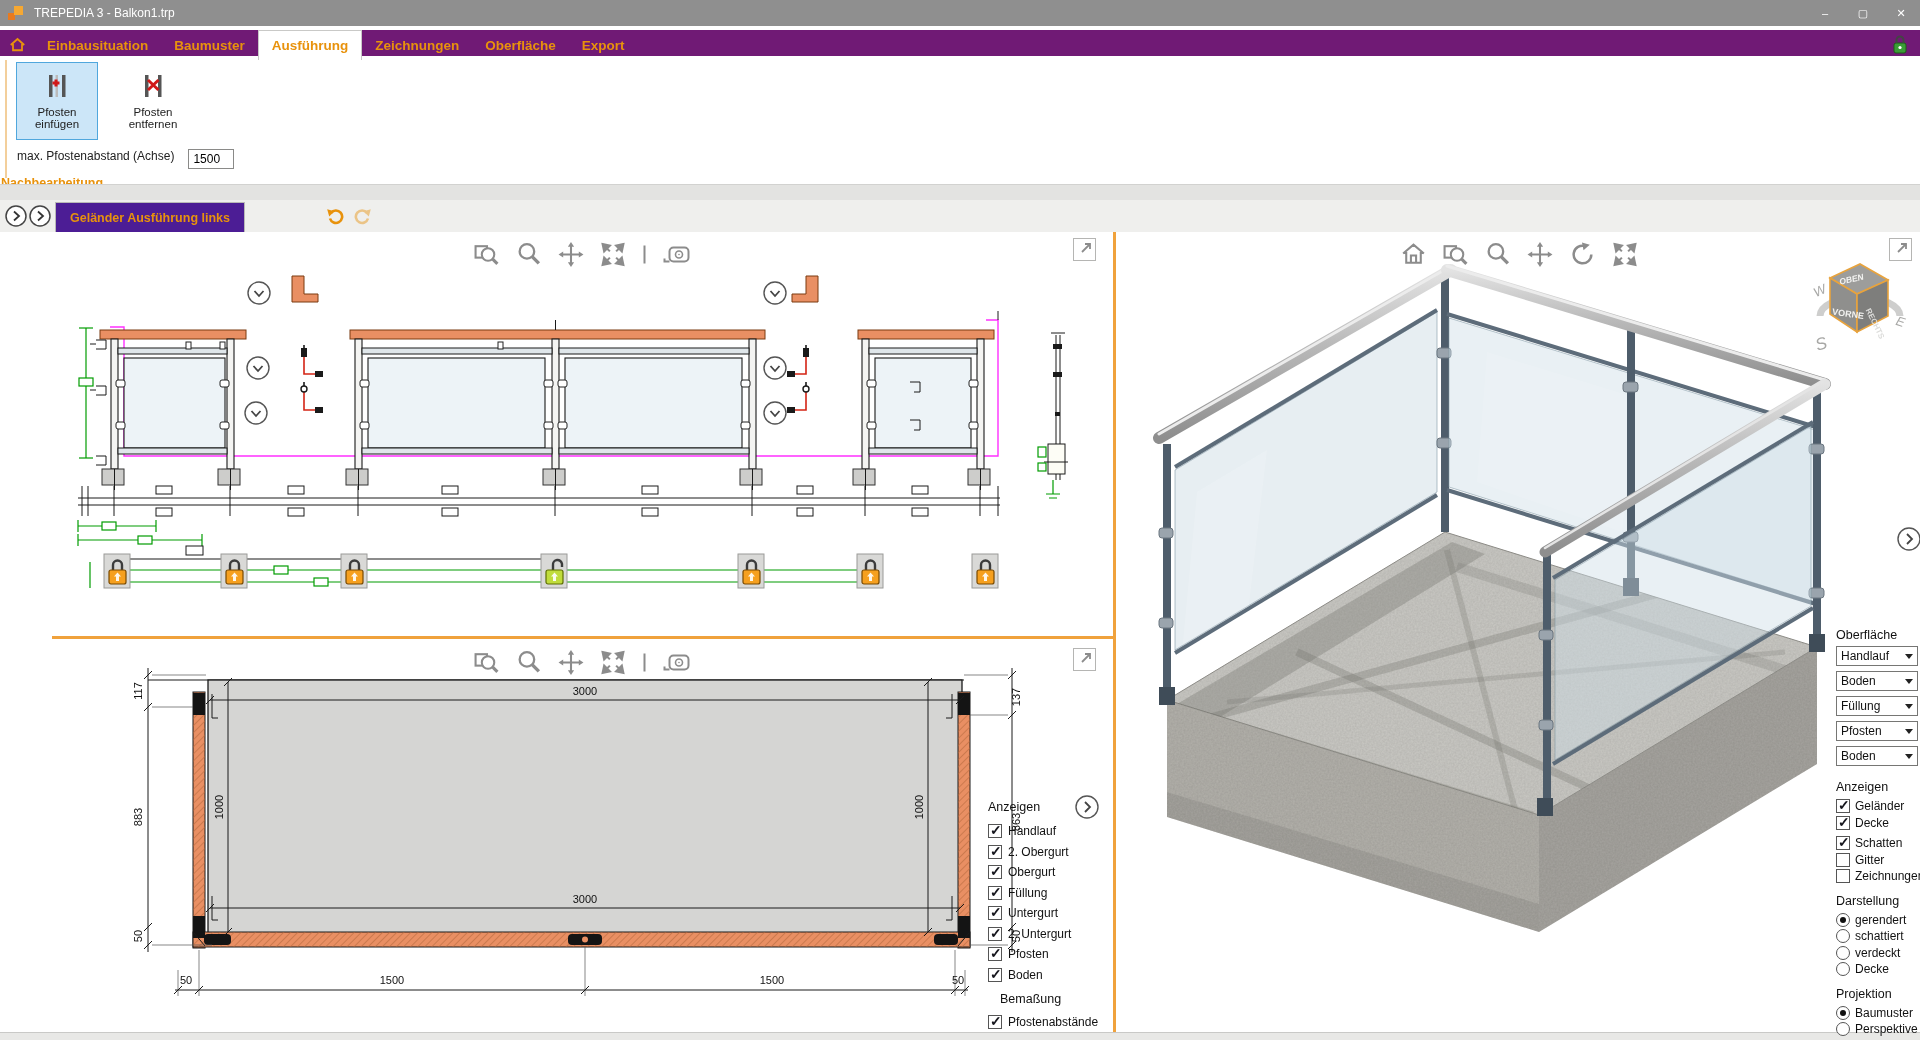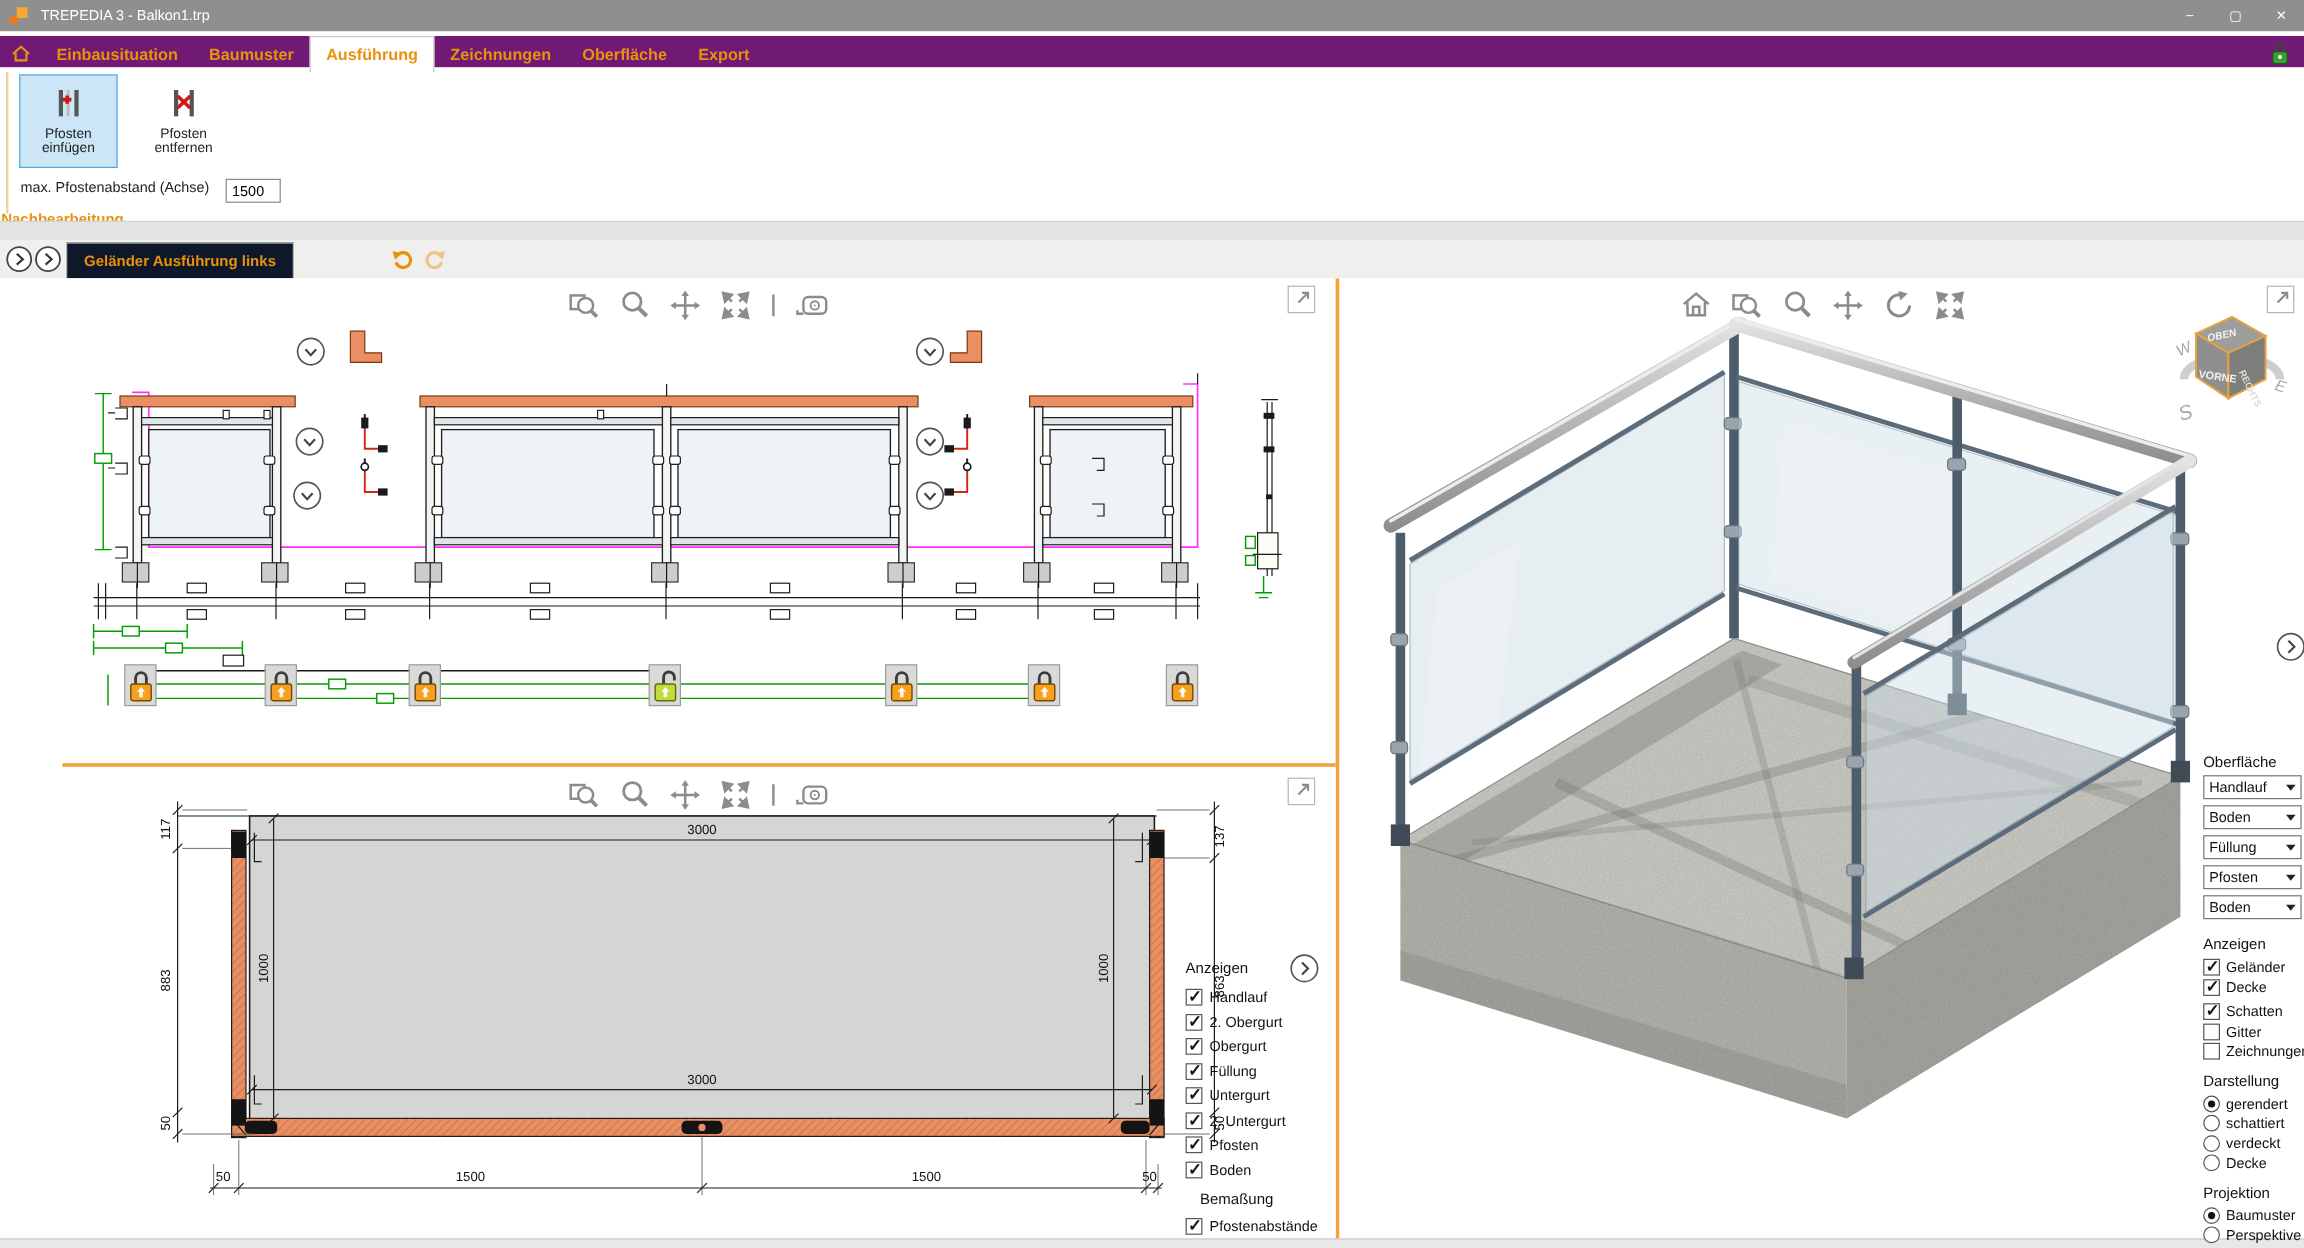--- a/index.html
+++ b/index.html
@@ -37,21 +37,21 @@
     font-family:"Liberation Sans",sans-serif; }
   .section-label { position:absolute; left:1px; top:120px; color:var(--accent_orange,#e8920c);
     font-weight:bold; font-size:12.5px; }
 
   .gapstrip { position:absolute; left:0; top:184px; width:1920px; height:16px; background:#e3e3e1;
     border-top:1px solid #d2d2d0; }
 
   
   .tabstrip { position:absolute; left:0; top:200px; width:1920px; height:32px; background:#efefed; }
   .circ-btn { position:absolute; width:22px; height:22px; top:5px; }
-  .doc-tab { position:absolute; left:55px; top:2px; height:30px; background:#0f172a;
+  .doc-tab { position:absolute; left:55px; top:2px; height:30px; background:#4c1d95;
     border:1px solid #b9b9b7; border-bottom:none; display:flex; align-items:center; padding:12px 14px;
     color:var(--accent_orange,#e8920c); font-weight:bold; font-size:12.5px; }
   .undo-redo { position:absolute; left:325px; top:5px; display:flex; gap:8px; }
 
   
   .main-bg { position:absolute; left:0; top:232px; width:1920px; height:800px; background:#fff; }
   .panel { position:absolute; background:#fff; }
   #panel-elev { left:52px; top:232px; width:1061px; height:404px; }
   #panel-plan { left:52px; top:640px; width:1061px; height:396px; }
   #panel-3d   { left:1117px; top:232px; width:803px; height:808px; }

